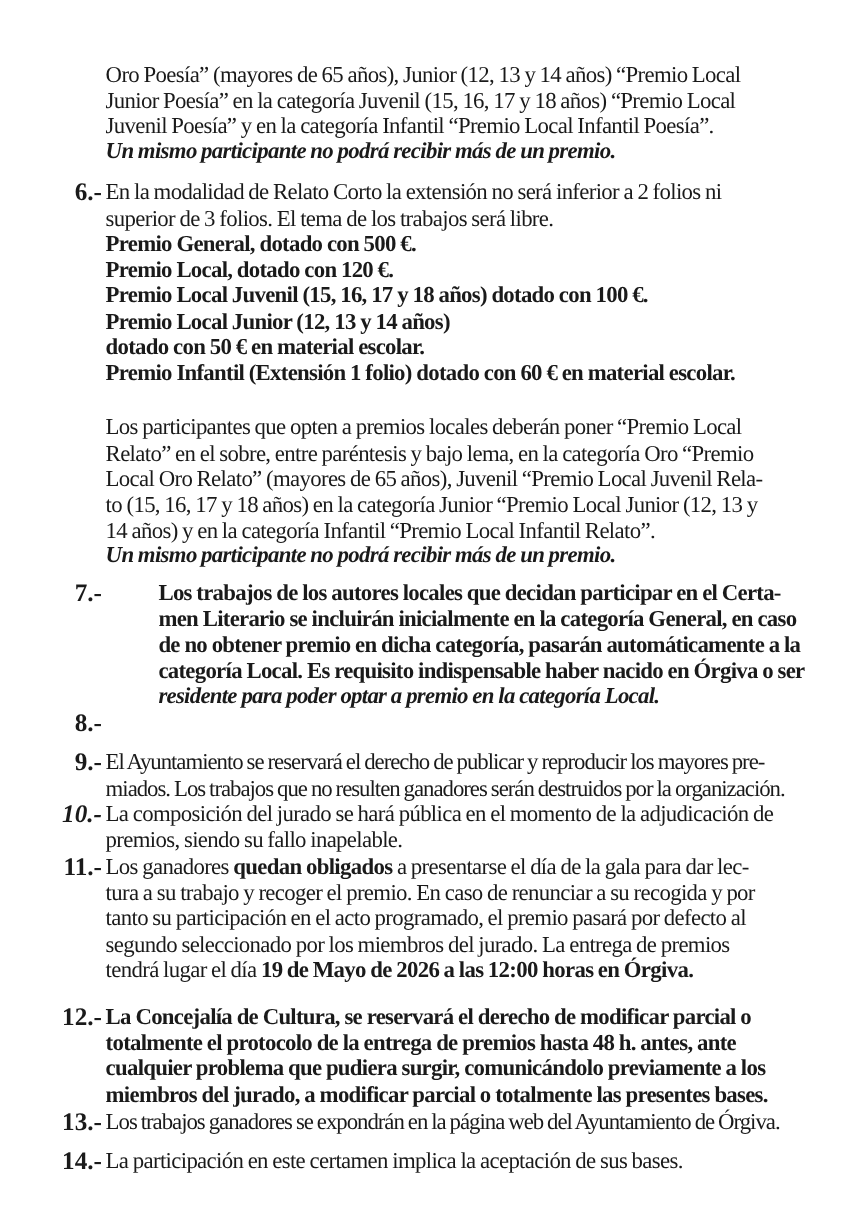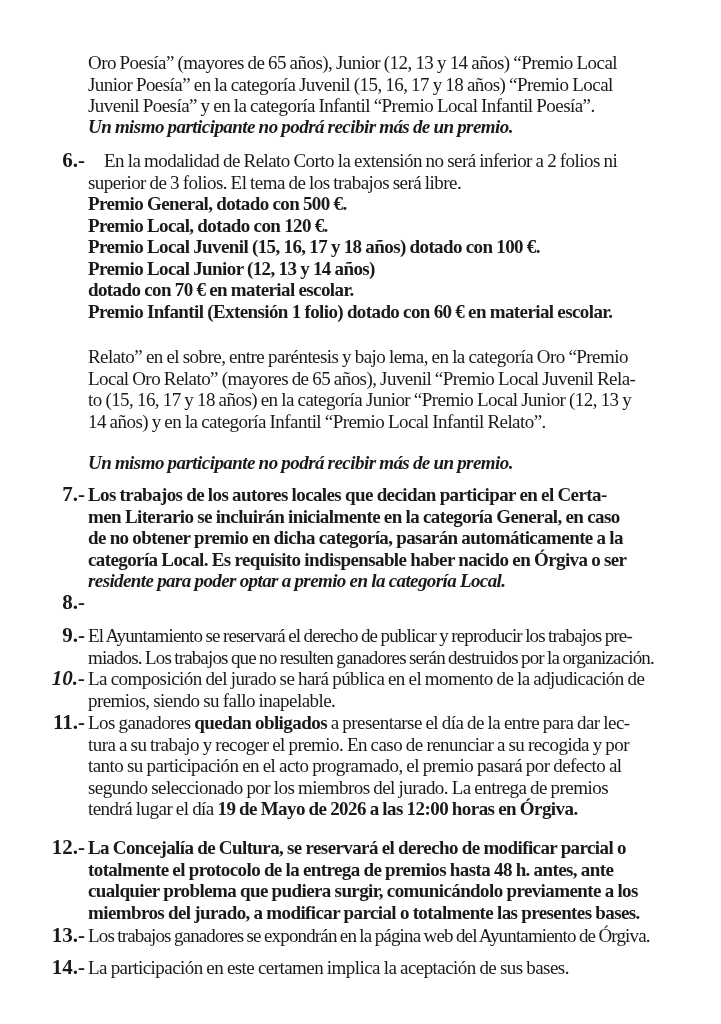--- a/index.html
+++ b/index.html
@@ -29,67 +29,68 @@
     <span class="line just cond" style="white-space: nowrap; text-align-last: left; overflow: visible; display: block; width: 583px; transform: scaleX(1);">Oro Poesía” (mayores de 65 años), Junior (12, 13 y 14 años) “Premio Local</span>
     <span class="line just cond" style="white-space: nowrap; text-align-last: left; overflow: visible; display: block; width: 583px; transform: scaleX(1);">Junior Poesía” en la categoría Juvenil (15, 16, 17 y 18 años) “Premio Local</span>
     <span class="line last cond" style="white-space: nowrap; text-align-last: left; overflow: visible;">Juvenil Poesía” y en la categoría Infantil “Premio Local Infantil Poesía”.</span>
   </div>
   <div class="block" style="top:116px;">
     <span class="line last bi cond" style="white-space: nowrap; text-align-last: left; overflow: visible;">Un mismo participante no podrá recibir más de un premio.</span>
   </div>
 
   <div class="num" style="top:150px; left:33px;">6.-</div>
   <div class="block" style="top:150px;">
-    <span class="line just cond" style="white-space: nowrap; text-align-last: left; overflow: visible; display: block; width: 583px; transform: scaleX(1); margin-left: 16px;">En la modalidad de Relato Corto la extensión no será inferior a 2 folios ni</span>
+    <span class="line just cond" style="white-space: nowrap; text-align-last: left; overflow: visible; display: block; width: 583px; transform: scaleX(1);">En la modalidad de Relato Corto la extensión no será inferior a 2 folios ni</span>
     <span class="line last cond" style="white-space: nowrap; text-align-last: left; overflow: visible;">superior de 3 folios. El tema de los trabajos será libre.</span>
   </div>
   <div class="block" style="top:193px;">
     <span class="line last b condb" style="white-space: nowrap; text-align-last: left; overflow: visible;">Premio General, dotado con 500 €.</span>
     <span class="line last b condb" style="white-space: nowrap; text-align-last: left; overflow: visible;">Premio Local, dotado con 120 €.</span>
     <span class="line last b condb" style="white-space: nowrap; text-align-last: left; overflow: visible;">Premio Local Juvenil (15, 16, 17 y 18 años) dotado con 100 €.</span>
     <span class="line last b condb" style="white-space: nowrap; text-align-last: left; overflow: visible; text-align: right;">Premio Local Junior (12, 13 y 14 años)</span>
-    <span class="line last b condb" style="white-space: nowrap; text-align-last: left; overflow: visible;">dotado con 70 € en material escolar.</span>
+    <span class="line last b condb" style="white-space: nowrap; text-align-last: left; overflow: visible;">dotado con 50 € en material escolar.</span>
     <span class="line last b condb" style="white-space: nowrap; text-align-last: left; overflow: visible;">Premio Infantil (Extensión 1 folio) dotado con 60 € en material escolar.</span>
   </div>
   <div class="block" style="top:346px;">
+    <span class="line just cond" style="white-space: nowrap; text-align-last: left; overflow: visible; display: block; width: 583px; transform: scaleX(1);">Los participantes que opten a premios locales deberán poner “Premio Local</span>
     <span class="line just cond" style="white-space: nowrap; text-align-last: left; overflow: visible; display: block; width: 583px; transform: scaleX(1);">Relato” en el sobre, entre paréntesis y bajo lema, en la categoría Oro “Premio</span>
     <span class="line just cond" style="white-space: nowrap; text-align-last: left; overflow: visible; display: block; width: 583px; transform: scaleX(1);">Local Oro Relato” (mayores de 65 años), Juvenil “Premio Local Juvenil Rela-</span>
     <span class="line just cond" style="white-space: nowrap; text-align-last: left; overflow: visible; display: block; width: 583px; transform: scaleX(1);">to (15, 16, 17 y 18 años) en la categoría Junior “Premio Local Junior (12, 13 y</span>
     <span class="line last cond" style="white-space: nowrap; text-align-last: left; overflow: visible;">14 años) y en la categoría Infantil “Premio Local Infantil Relato”.</span>
   </div>
   <div class="block" style="top:452px;">
     <span class="line last bi cond" style="white-space: nowrap; text-align-last: left; overflow: visible;">Un mismo participante no podrá recibir más de un premio.</span>
   </div>
 
   <div class="num" style="top:484px; left:33px;">7.-</div>
-  <div class="block" style="top:484px;">
+  <div class="block" style="top:484px;margin-left:44px;">
     <span class="line just b condb" style="white-space: nowrap; text-align-last: left; overflow: visible; display: block; width: 583px; transform: scaleX(1);">Los trabajos de los autores locales que decidan participar en el Certa-</span>
     <span class="line just b condb" style="white-space: nowrap; text-align-last: left; overflow: visible; display: block; width: 583px; transform: scaleX(1);">men Literario se incluirán inicialmente en la categoría General, en caso</span>
     <span class="line just b condb" style="white-space: nowrap; text-align-last: left; overflow: visible; display: block; width: 583px; transform: scaleX(1);">de no obtener premio en dicha categoría, pasarán automáticamente a la</span>
     <span class="line just b condb" style="white-space: nowrap; text-align-last: left; overflow: visible; display: block; width: 583px; transform: scaleX(1);">categoría Local. Es requisito indispensable haber nacido en Órgiva o ser</span>
     <span class="line last b condb" style="white-space: nowrap; text-align-last: left; overflow: visible; font-style: italic;">residente para poder optar a premio en la categoría Local.</span>
   </div>
 
   <div class="num" style="top:592px; left:33px;">8.-</div>
 
   <div class="num" style="top:625px; left:33px;">9.-</div>
   <div class="block" style="top:625px;">
-    <span class="line just condx" style="white-space: nowrap; text-align-last: left; overflow: visible; display: block; width: 583px; transform: scaleX(1);">El Ayuntamiento se reservará el derecho de publicar y reproducir los trabajos pre-</span>
+    <span class="line just condx" style="white-space: nowrap; text-align-last: left; overflow: visible; display: block; width: 583px; transform: scaleX(1);">El Ayuntamiento se reservará el derecho de publicar y reproducir los mayores pre-</span>
     <span class="line last condx" style="white-space: nowrap; text-align-last: left; overflow: visible;">miados. Los trabajos que no resulten ganadores serán destruidos por la organización.</span>
   </div>
 
   <div class="num" style="top:668px; left:33px;font-style:italic;">10.-</div>
   <div class="block" style="top:668px;">
     <span class="line just cond" style="white-space: nowrap; text-align-last: left; overflow: visible; display: block; width: 583px; transform: scaleX(1);">La composición del jurado se hará pública en el momento de la adjudicación de</span>
     <span class="line last cond" style="white-space: nowrap; text-align-last: left; overflow: visible;">premios, siendo su fallo inapelable.</span>
   </div>
 
   <div class="num" style="top:712px; left:33px;">11.-</div>
   <div class="block" style="top:712px;">
-    <span class="line just cond" style="white-space: nowrap; text-align-last: left; overflow: visible; display: block; width: 583px; transform: scaleX(1);"><span>Los ganadores </span><span class="b">quedan obligados</span><span> a presentarse el día de la entre para dar lec-</span></span>
+    <span class="line just cond" style="white-space: nowrap; text-align-last: left; overflow: visible; display: block; width: 583px; transform: scaleX(1);"><span>Los ganadores </span><span class="b">quedan obligados</span><span> a presentarse el día de la gala para dar lec-</span></span>
     <span class="line just cond" style="white-space: nowrap; text-align-last: left; overflow: visible; display: block; width: 583px; transform: scaleX(1);">tura a su trabajo y recoger el premio. En caso de renunciar a su recogida y por</span>
     <span class="line just cond" style="white-space: nowrap; text-align-last: left; overflow: visible; display: block; width: 583px; transform: scaleX(1);">tanto su participación en el acto programado, el premio pasará por defecto al</span>
     <span class="line just cond" style="white-space: nowrap; text-align-last: left; overflow: visible; display: block; width: 583px; transform: scaleX(1);">segundo seleccionado por los miembros del jurado. La entrega de premios</span>
     <span class="line last cond" style="white-space: nowrap; text-align-last: left; overflow: visible;"><span>tendrá lugar el día </span><span class="b">19 de Mayo de 2026 a las 12:00 horas en Órgiva.</span></span>
   </div>
 
   <div class="num" style="top:837px; left:33px;">12.-</div>
   <div class="block" style="top:837px;">
     <span class="line just b condb" style="white-space: nowrap; text-align-last: left; overflow: visible; display: block; width: 583px; transform: scaleX(1);">La Concejalía de Cultura, se reservará el derecho de modificar parcial o</span>
     <span class="line just b condb" style="white-space: nowrap; text-align-last: left; overflow: visible; display: block; width: 583px; transform: scaleX(1);">totalmente el protocolo de la entrega de premios hasta 48 h. antes, ante</span>

